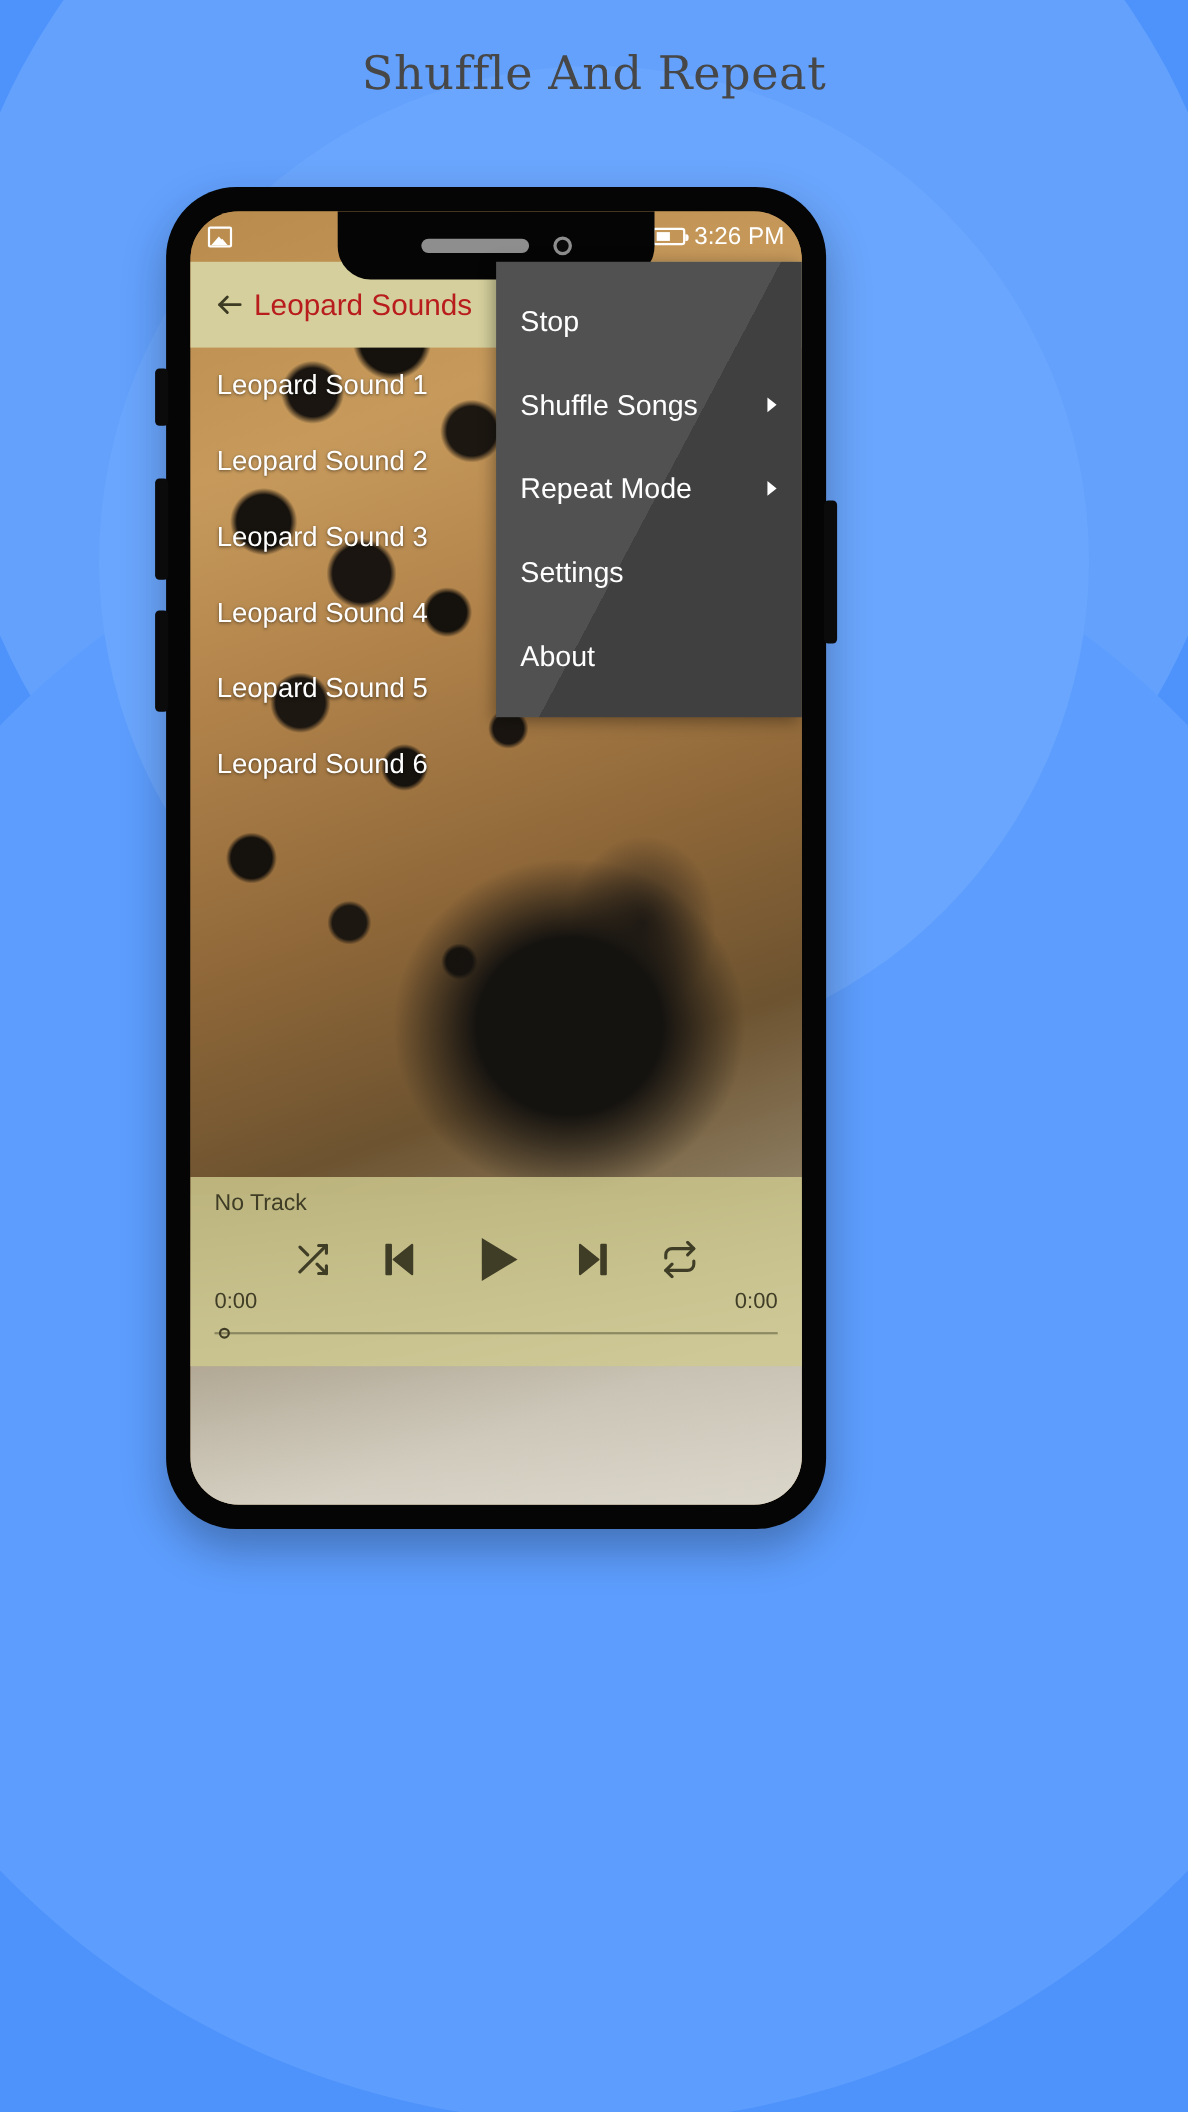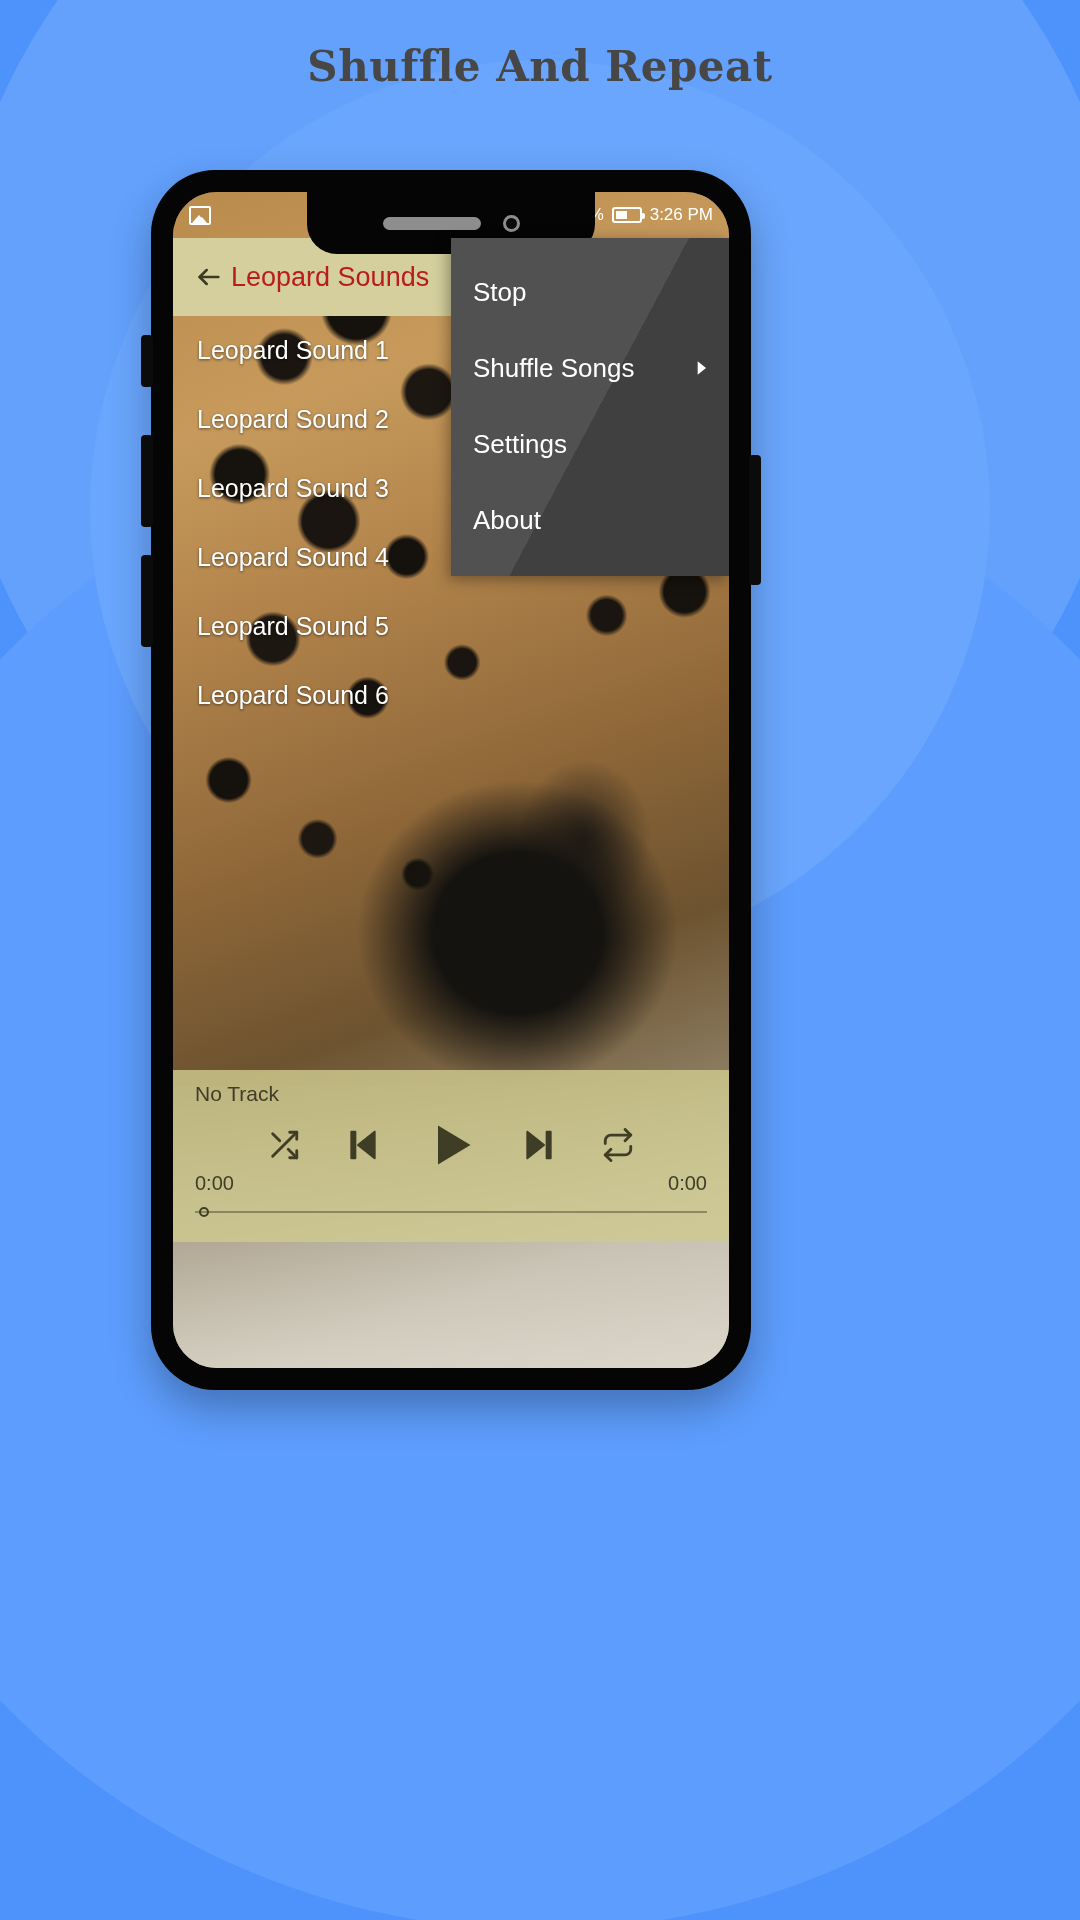--- a/index.html
+++ b/index.html
@@ -19,21 +19,21 @@
   }
   .bg-c1 { width:1180px; height:1180px; left:-50px; top:-250px; }
   .bg-c2 { width:1500px; height:1500px; left:-210px; top:430px; background:#5d9dfd; }
   .bg-c3 { width:900px;  height:900px;  left:90px;  top:60px;  background:#6aa6fd; }
 
   
   .page-title {
     position:absolute; top:42px; left:0; width:100%;
     text-align:center;
     font-family:"DejaVu Serif", serif;
-    font-weight:bold;
+    font-weight:normal;
     font-size:42px;
     letter-spacing:.5px;
     color:#474747;
     z-index:5;
   }
 
   
   .phone {
     position:absolute;
     left:151px; top:170px;
@@ -118,21 +118,21 @@
     width:30px; height:16px; border:2px solid #fff; border-radius:3px;
     position:relative; display:inline-block;
   }
   .battery::after {
     content:""; position:absolute; right:-5px; top:4px;
     width:3px; height:6px; background:#fff; border-radius:0 2px 2px 0;
   }
   .battery .fill {
     position:absolute; left:2px; top:2px; bottom:2px; width:45%; background:#fff;
   }
-  .sb-time { font-size:17px; }
+  .sb-time { font-size:22px; }
   .sb-pct  { font-size:16px; }
 
   
   .notch {
     position:absolute; top:0; left:50%; transform:translateX(-50%);
     width:288px; height:62px; background:#050505;
     border-bottom-left-radius:30px; border-bottom-right-radius:30px;
     z-index:6;
     display:flex; align-items:center; justify-content:center; gap:22px;
   }
@@ -340,20 +340,28 @@
       </div>
       <div class="menu-item">
         <span class="label">Shuffle Songs</span>
         <span class="menu-arrow">
           <svg width="20" height="20" viewBox="0 0 24 24" fill="currentColor">
               <polygon points="8 4 18 12 8 20"></polygon>
             </svg>
         </span>
       </div>
       <div class="menu-item">
+        <span class="label">Repeat Mode</span>
+        <span class="menu-arrow">
+          <svg width="20" height="20" viewBox="0 0 24 24" fill="currentColor">
+              <polygon points="8 4 18 12 8 20"></polygon>
+            </svg>
+        </span>
+      </div>
+      <div class="menu-item">
         <span class="label">Settings</span>
       </div>
       <div class="menu-item">
         <span class="label">About</span>
       </div>
     </div>
 
   </div>
 </div>
 

